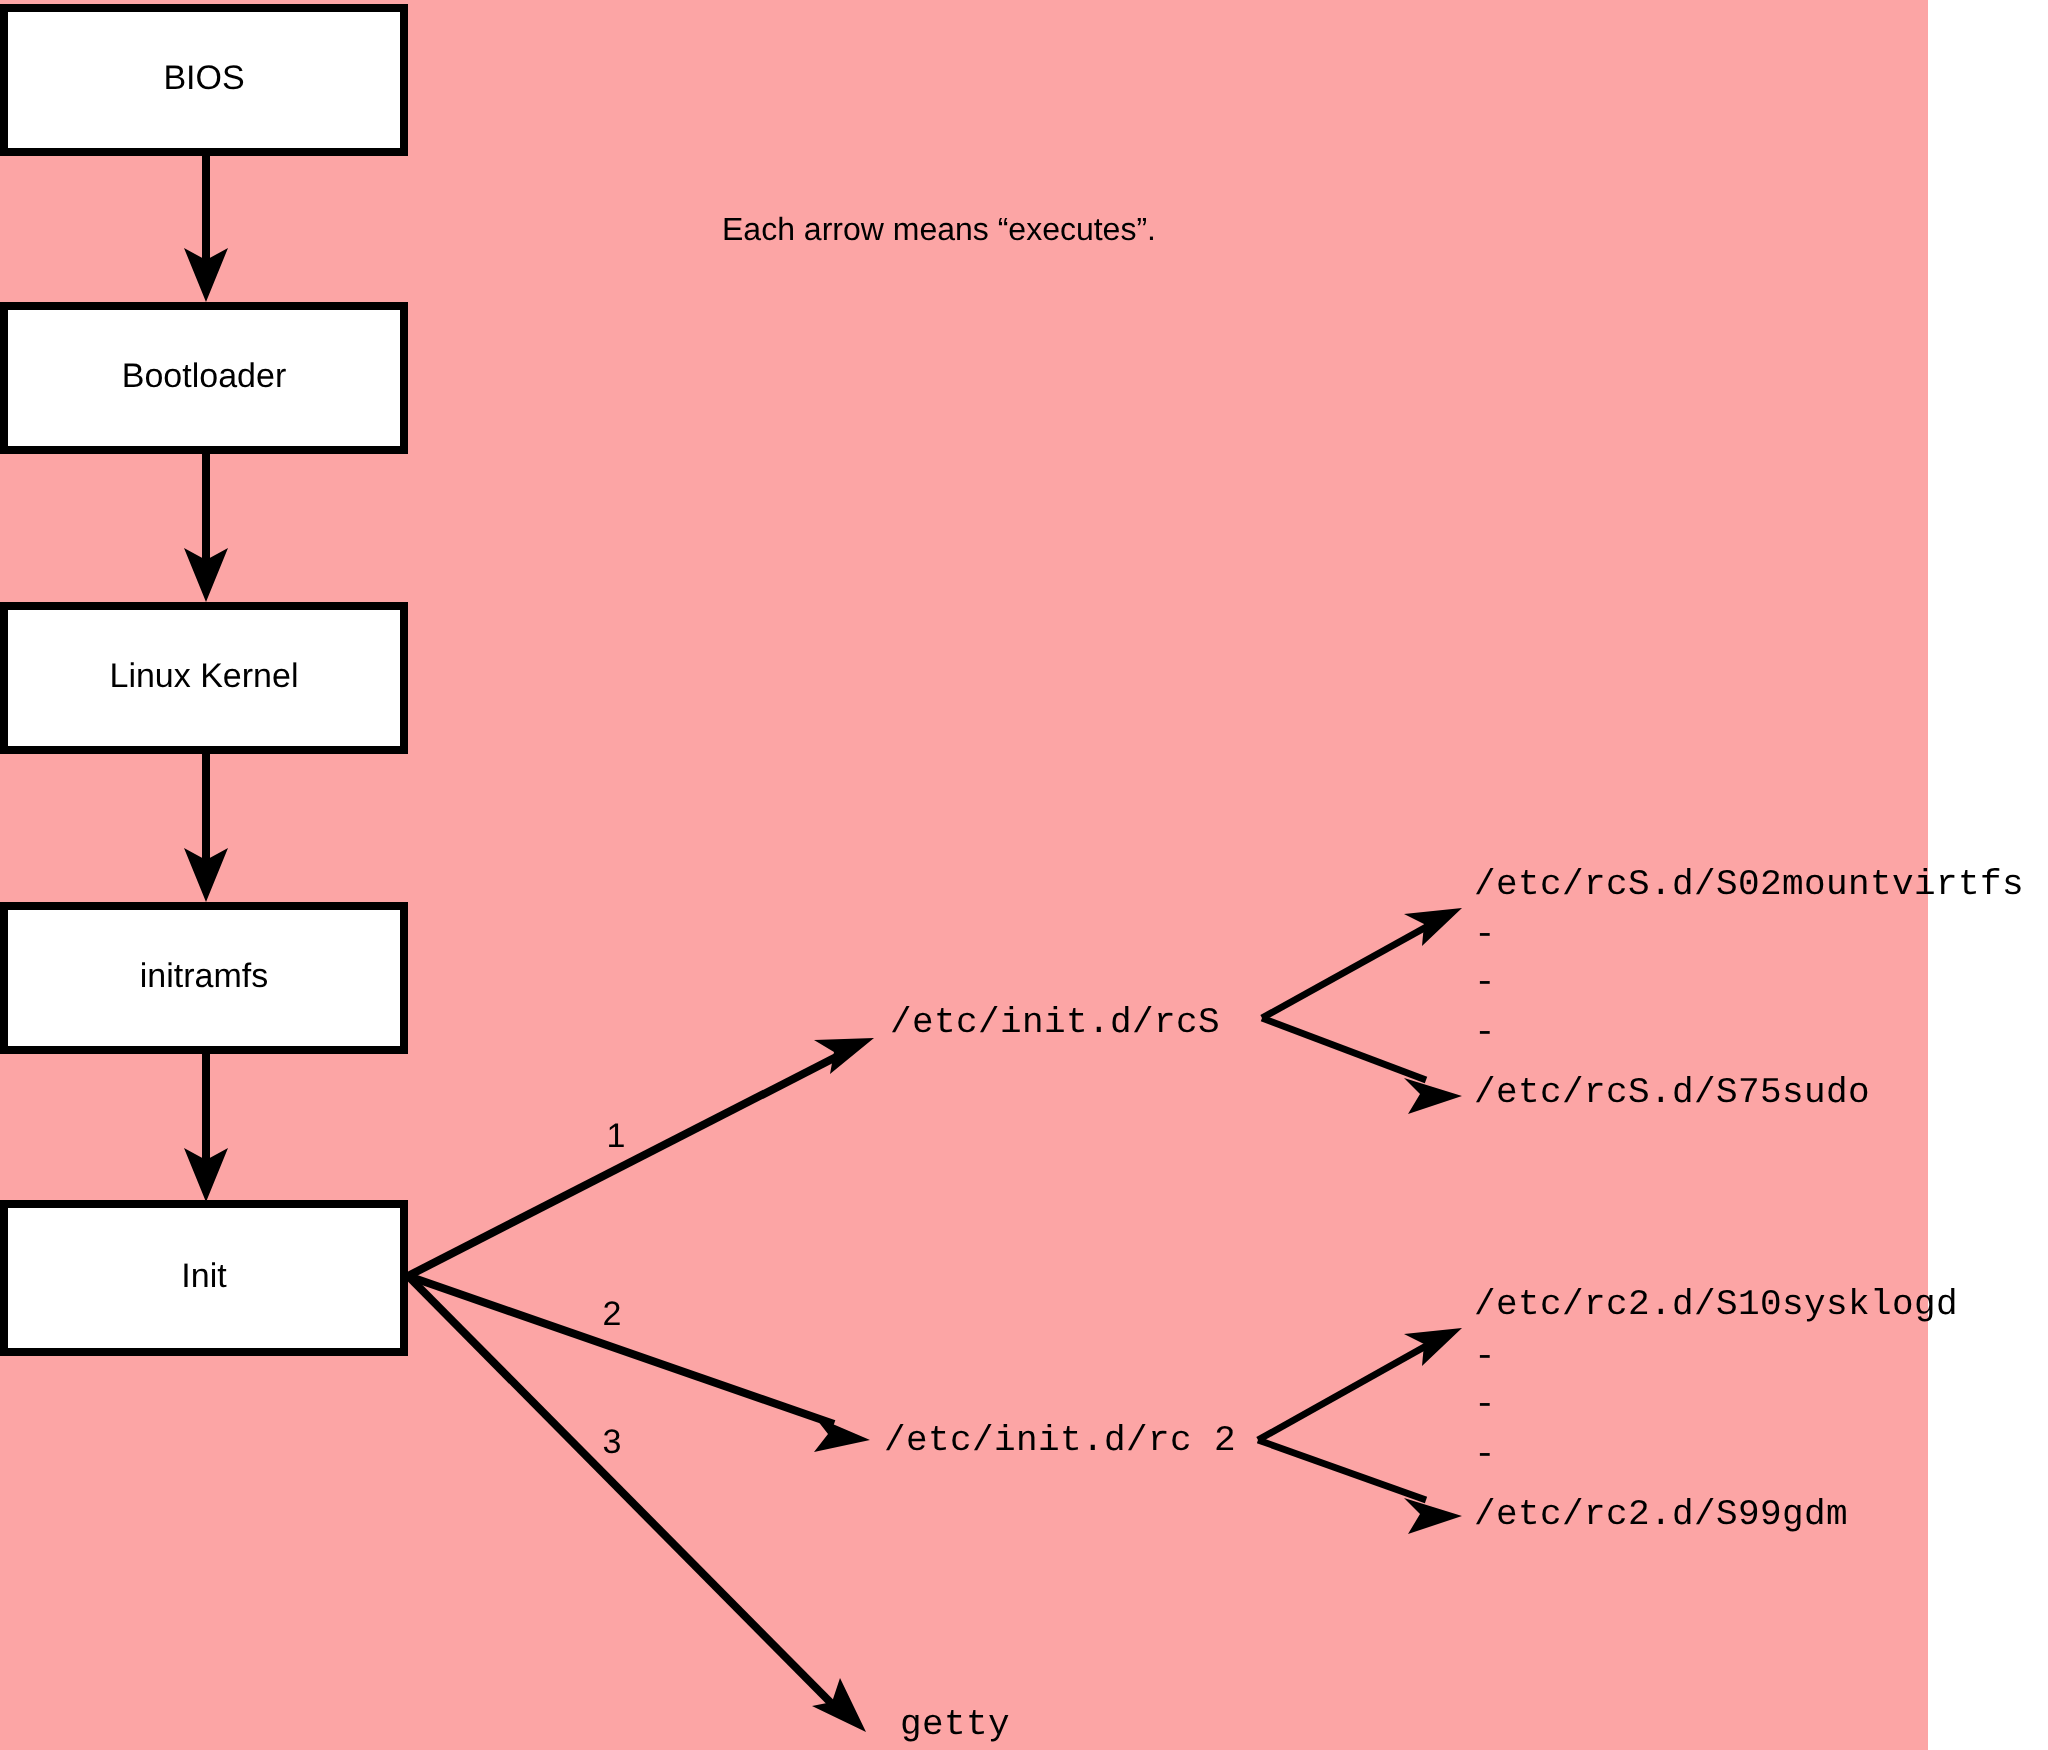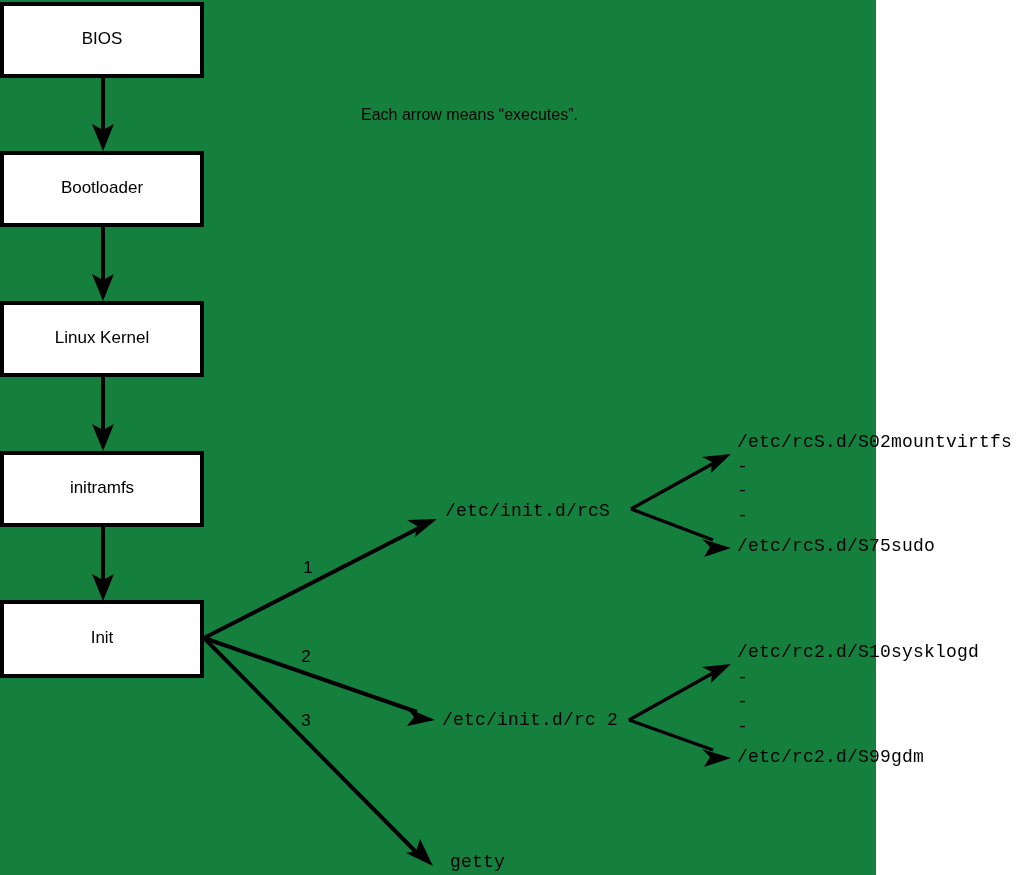--- a/index.html
+++ b/index.html
@@ -9,23 +9,23 @@
     background: #ffffff;
   }
   body {
     font-family: "Liberation Sans", sans-serif;
     width: 1024px;
     height: 875px;
     overflow: hidden;
   }
   #diagram-root {
     position: relative;
-    width: 876px;
+    width: 964px;
     height: 875px;
-    background: #15803d;
+    background: #fca5a5;
   }
   svg.diagram-canvas {
     display: block;
     width: 1024px;
     height: 875px;
   }
   .box-rect {
     fill: #ffffff;
     stroke: #000000;
     stroke-width: 4;

